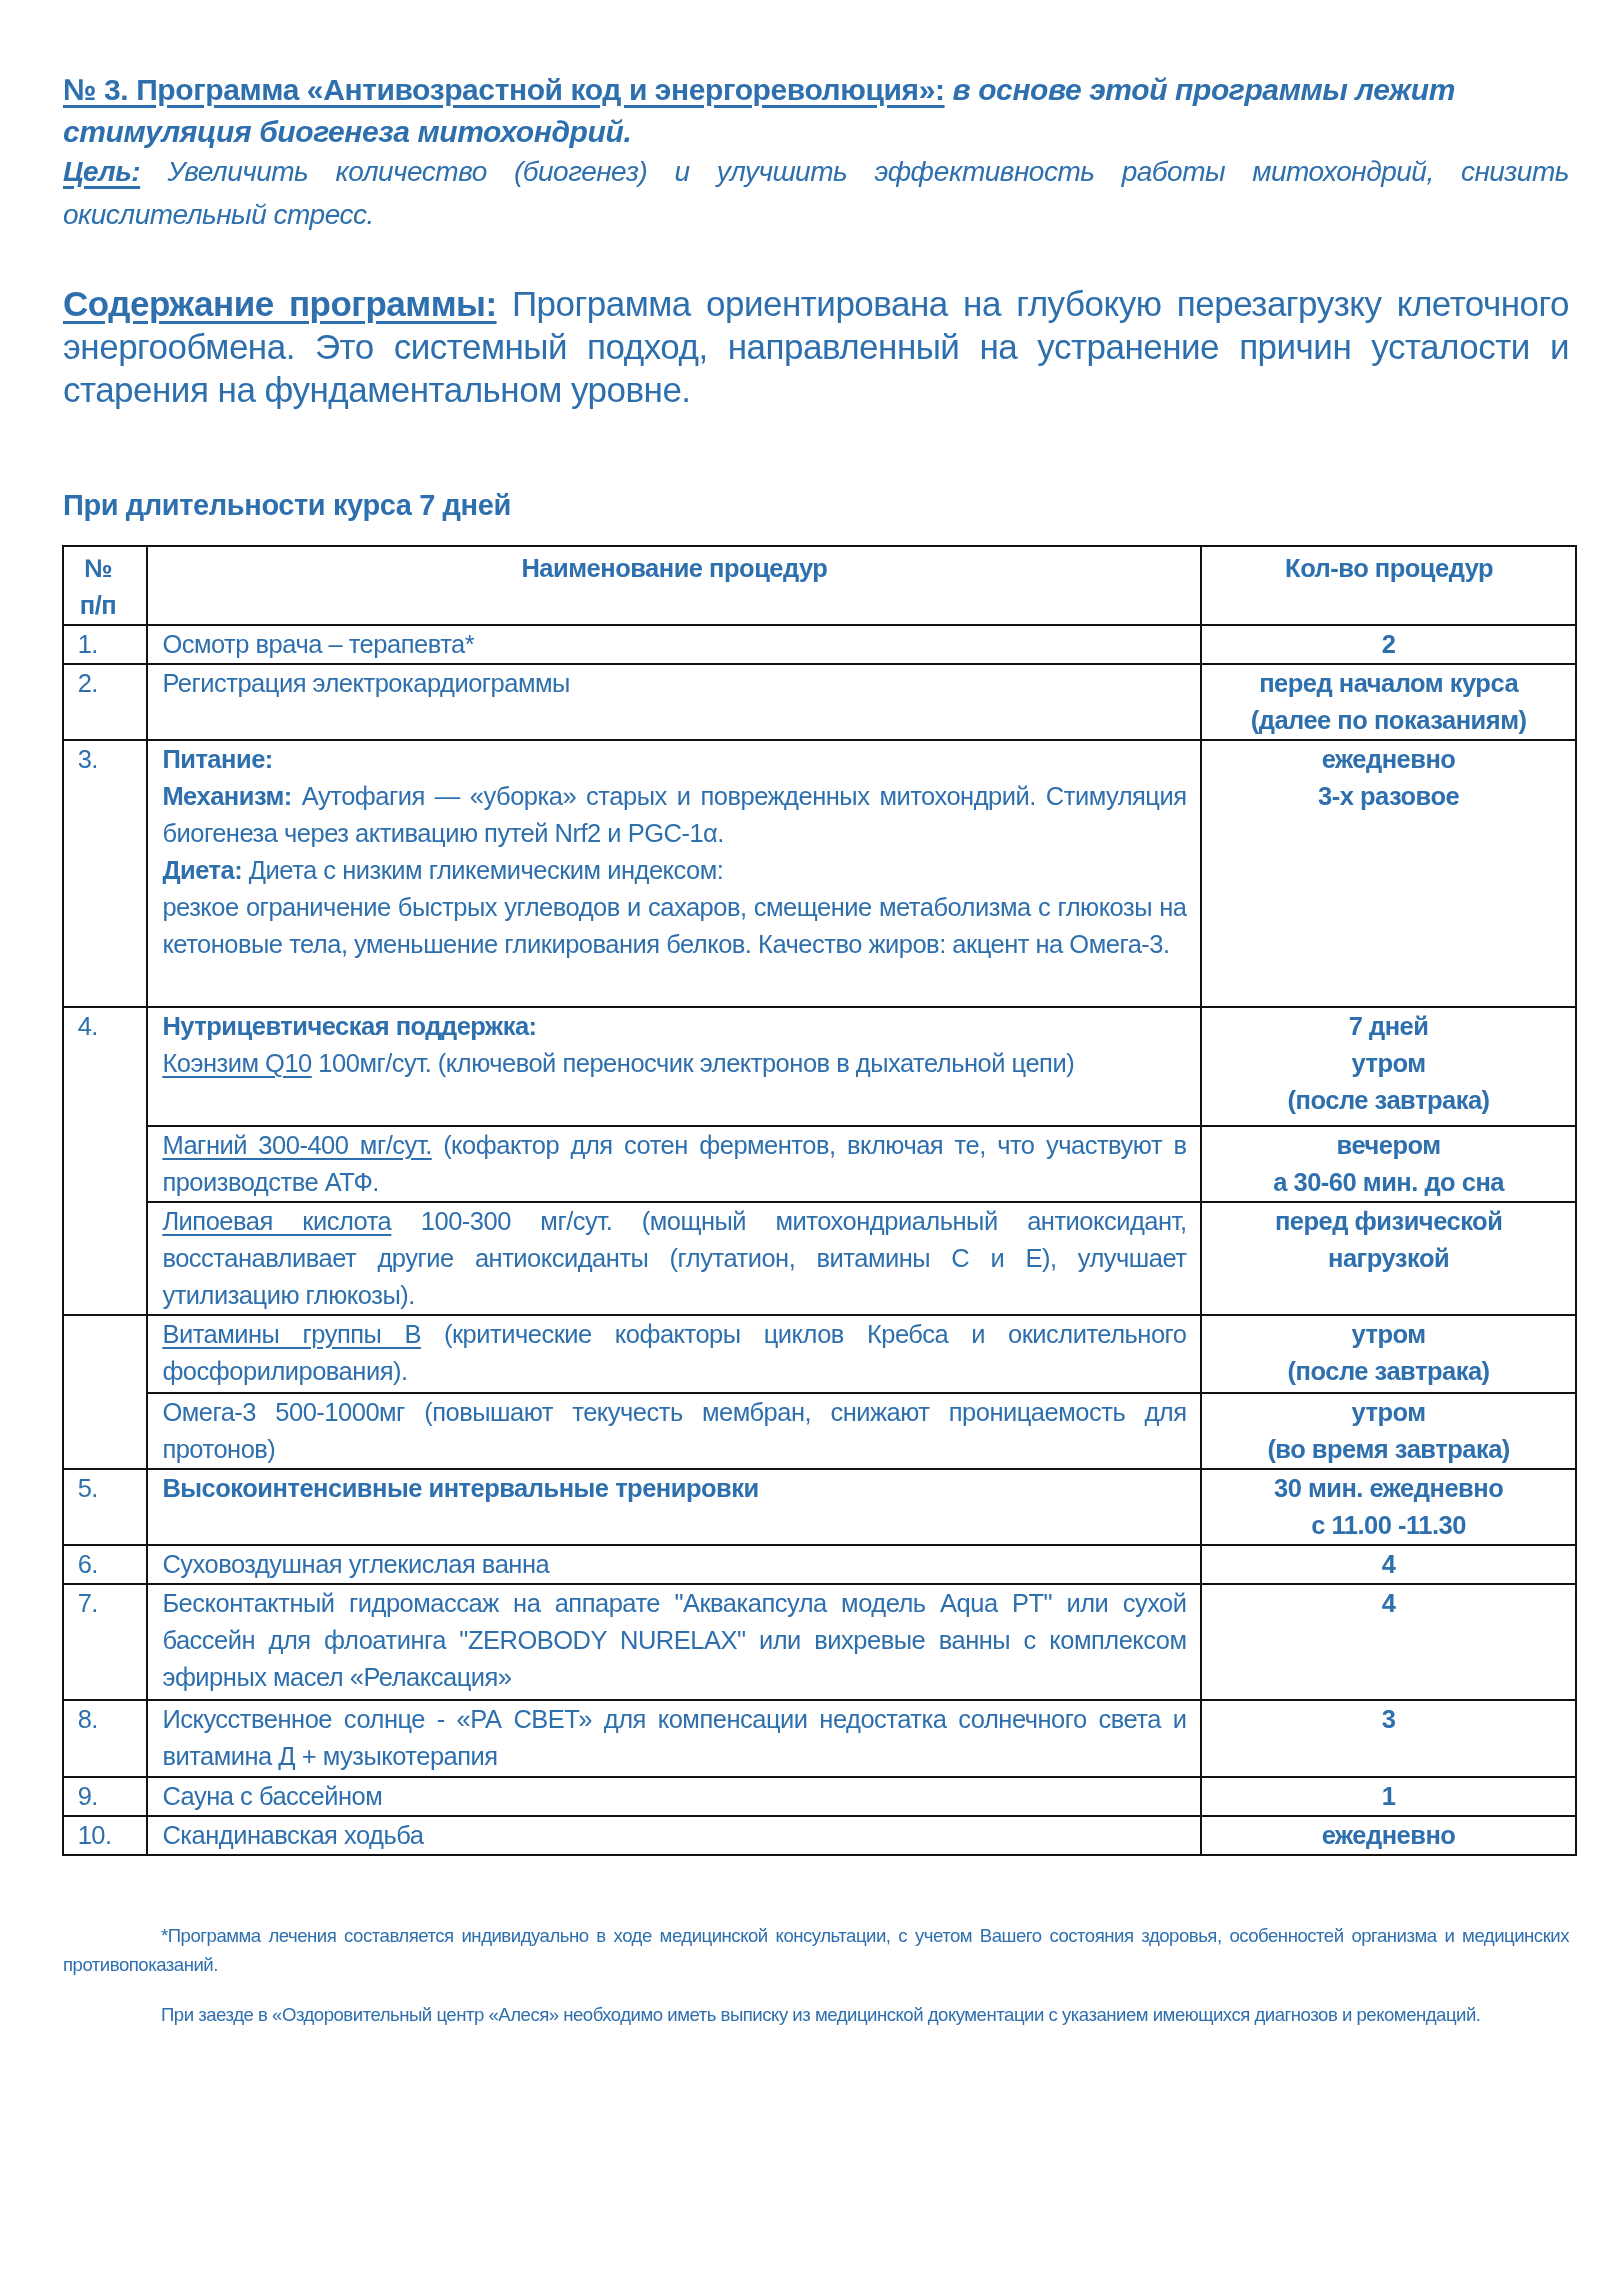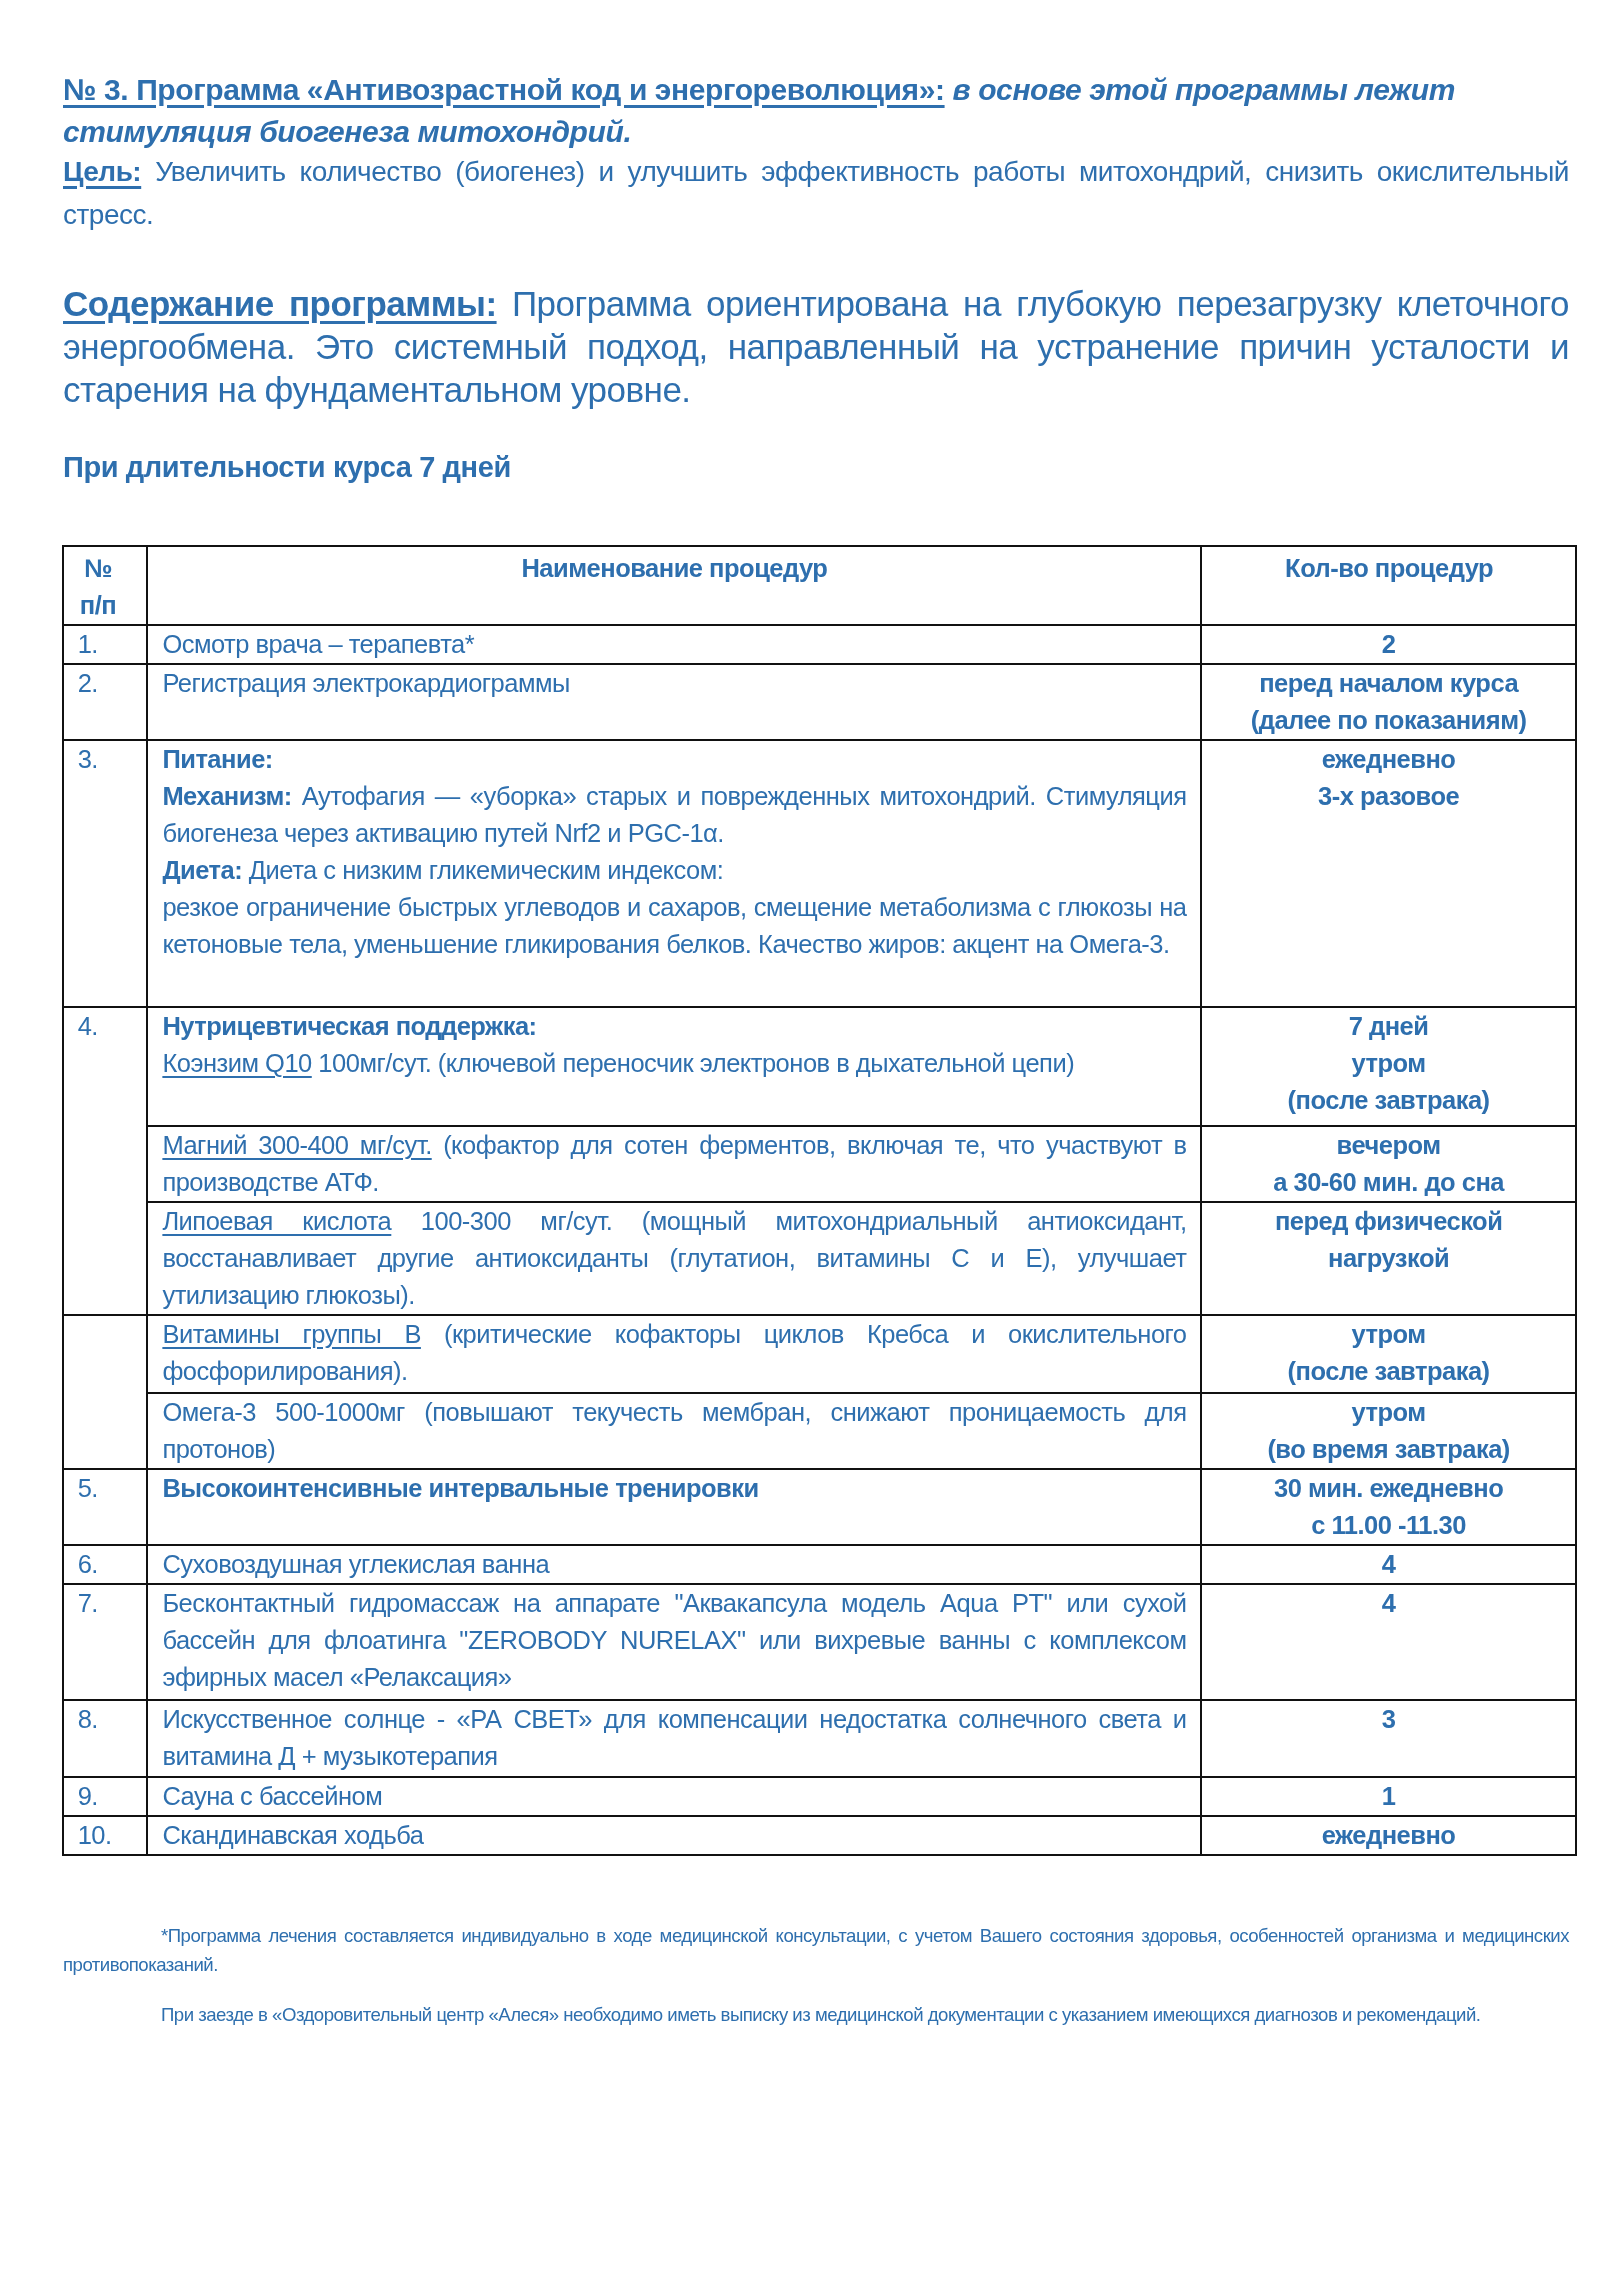--- a/index.html
+++ b/index.html
@@ -1,24 +1,24 @@
 <!DOCTYPE html>
 <html><head>
 <meta charset="utf-8">
 <style>
   html, body { margin:0; padding:0; background:#ffffff; }
   body { width:1621px; height:2293px; position:relative; overflow:hidden;
          font-family:"Liberation Sans", sans-serif; color:#2e6fae; }
   #heading { position:absolute; left:63px; top:69px; width:1506px; font-size:30px; line-height:42px; font-weight:bold; letter-spacing:-0.4px; }
   #heading .num { text-decoration:underline; text-decoration-thickness:2.9px; text-underline-offset:4.9px; }
   #heading .ital { font-style:italic; }
-  #goal { position:absolute; left:63px; top:150px; width:1506px; font-size:28px; line-height:43px; text-align:justify; letter-spacing:-0.5px; }
+  #goal { position:absolute; left:63px; top:150px; width:1506px; font-size:28px; line-height:43px; text-align:justify; letter-spacing:-0.5px;font-style:italic; }
   .ulbold { font-weight:bold; text-decoration:underline; text-decoration-thickness:2.9px; text-underline-offset:4.9px; }
   #content { position:absolute; left:63px; top:282px; width:1506px; font-size:35px; line-height:43px; text-align:justify; letter-spacing:-0.5px; }
-  #course { position:absolute; left:63px; top:451px; font-size:29px; font-weight:bold; letter-spacing:-0.4px; }
+  #course { position:absolute; left:63px; top:489px; font-size:29px; font-weight:bold; letter-spacing:-0.4px; }
 
   table { position:absolute; left:62px; top:545px; width:1515px; border-collapse:collapse; font-size:25.5px; letter-spacing:-0.5px; }
   td, th { border:2px solid #111; vertical-align:top; padding:0 13.7px 0 14.7px; line-height:37px; }
   th { font-weight:bold; text-align:center; padding-top:2.9px; }
   td.n { width:68px; padding-left:13.7px; padding-right:0; }
   td.q { text-align:center; font-weight:bold; width:361px; padding:0 5.9px; }
   td.d { text-align:justify; }
   td.nob { border-bottom:none; border-top:none; }
   td.notop { border-top:none; }
   td.nobot { border-bottom:none; }

